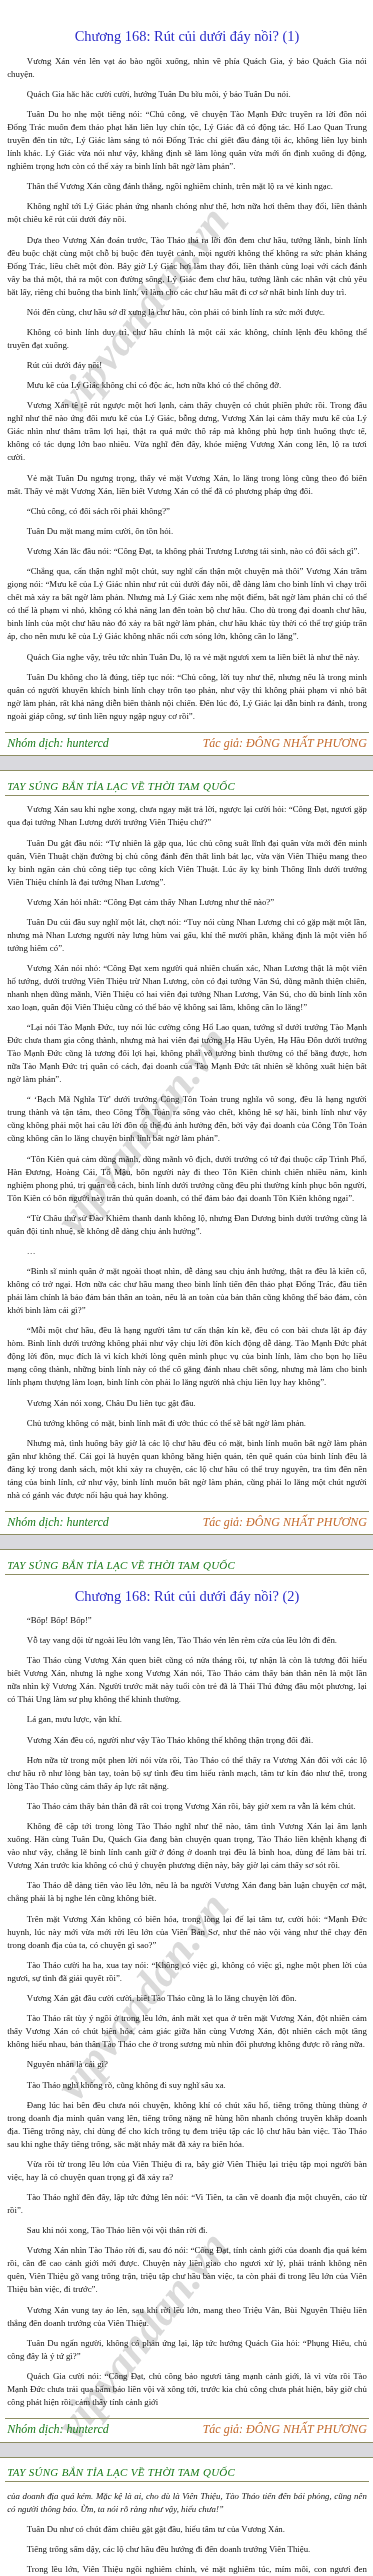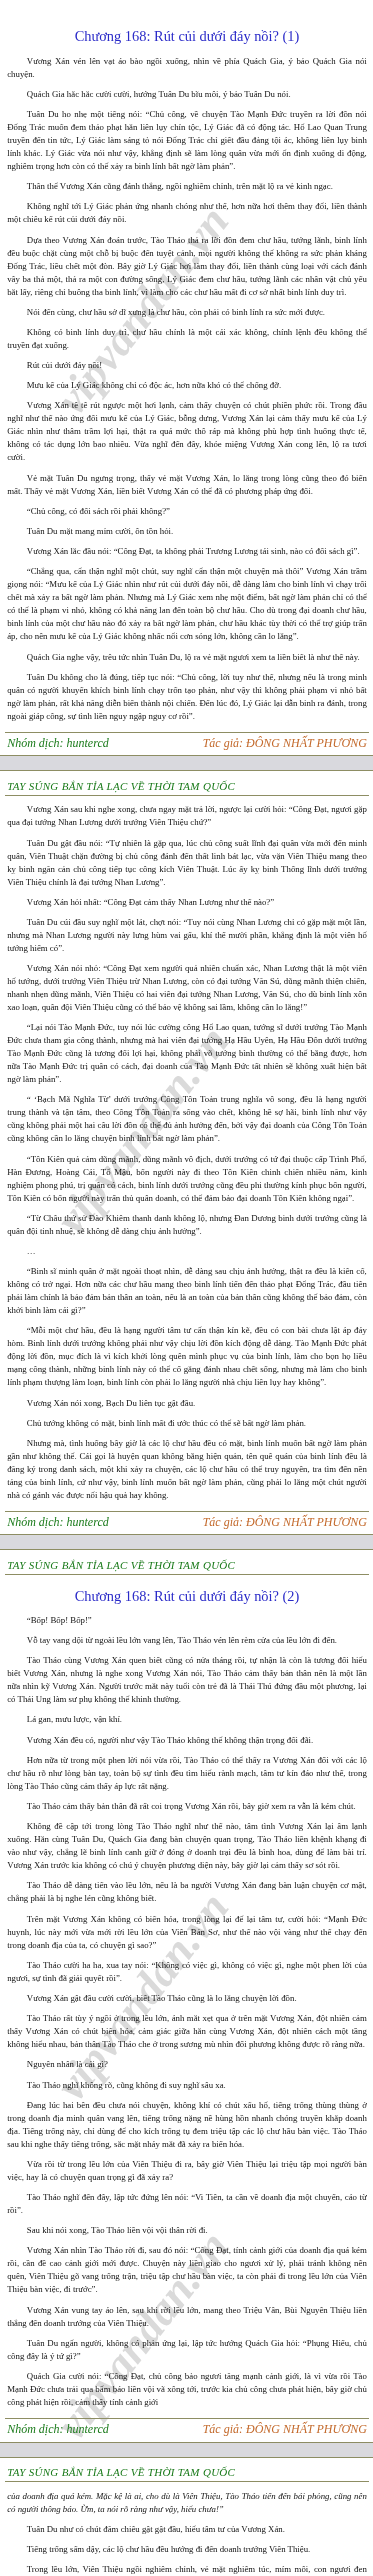--- a/index.html
+++ b/index.html
@@ -105,21 +105,21 @@
         <p>Vương Xán hỏi nhất: “Công Đạt cảm thấy Nhan Lương như thế nào?”</p>
         <p>Tuân Du cúi đầu suy nghĩ một lát, chợt nói: “Tuy nói cùng Nhan Lương chỉ có gặp mặt một lần, nhưng mà Nhan Lương người này lưng hùm vai gấu, khí thế mười phần, khẳng định là một viên hổ tướng hiếm có”.</p>
         <p>Vương Xán nói nhỏ: “Công Đạt xem người quả nhiên chuẩn xác, Nhan Lương thật là một viên hổ tướng, dưới trướng Viên Thiệu trừ Nhan Lương, còn có đại tướng Văn Sú, dũng mãnh thiện chiến, nhanh nhẹn dũng mãnh, Viên Thiệu có hai viên đại tướng Nhan Lương, Văn Sú, cho dù binh lính xôn xao loạn, quân đội Viên Thiệu cũng có thể bảo vệ không sai lầm, không cần lo lắng!”</p>
         <p>“Lại nói Tào Mạnh Đức, tuy nói lúc cường công Hổ Lao quan, tướng sĩ dưới trướng Tào Mạnh Đức chưa tham gia công thành, nhưng mà hai viên đại tướng Hạ Hầu Uyên, Hạ Hầu Đôn dưới trướng Tào Mạnh Đức cũng là tương đối lợi hại, không phải võ tướng bình thường có thể bằng được, hơn nữa Tào Mạnh Đức trị quân có cách, đại doanh của Tào Mạnh Đức tất nhiên sẽ không xuất hiện bất ngờ làm phản”.</p>
         <p>“ ‘Bạch Mã Nghĩa Từ’ dưới trướng Công Tôn Toản trung nghĩa vô song, đều là hạng người trung thành và tận tâm, theo Công Tôn Toản ra sống vào chết, không hề sợ hãi, binh lính như vậy cũng không phải một hai câu lời đồn có thể đủ ảnh hưởng đến, bởi vậy đại doanh của Công Tôn Toản cũng không cần lo lắng chuyện binh lính bất ngờ làm phản”.</p>
         <p>“Tôn Kiên quả cảm dũng mãnh, dũng mãnh vô địch, dưới trướng có tứ đại thuộc cấp Trình Phổ, Hàn Đương, Hoàng Cái, Tổ Mậu, bốn người này đi theo Tôn Kiên chinh chiến nhiều năm, kinh nghiệm phong phú, trị quân có cách, binh lính dưới trướng cũng đều phi thường kính phục bốn người, Tôn Kiên có bốn người này trấn thủ quân doanh, có thể đảm bảo đại doanh Tôn Kiên không ngại”.</p>
         <p>“Từ Châu thứ sử Đào Khiêm thanh danh không lộ, nhưng Đan Dương binh dưới trướng cũng là quân đội tinh nhuệ, sẽ không dễ dàng chịu ảnh hưởng”.</p>
         <p>…</p>
         <p>“Binh sĩ minh quân ở mặt ngoài thoạt nhìn, dễ dàng sau chịu ảnh hưởng, thật ra đều là kiên cố, không có trở ngại. Hơn nữa các chư hầu mang theo binh lính tiến đến thảo phạt Đổng Trác, đầu tiên phải làm chính là bảo đảm bản thân an toàn, nếu là an toàn của bản thân cũng không thể bảo đảm, còn khởi binh làm cái gì?”</p>
         <p>“Mỗi một chư hầu, đều là hạng người tâm tư cẩn thận kín kẽ, đều có con bài chưa lật áp đáy hòm. Binh lính dưới trướng không phải như vậy chịu lời đồn kích động dễ dàng. Tào Mạnh Đức phát động lời đồn, mục đích là vì kích khởi lòng quên mình phục vụ của binh lính, làm cho bọn họ liều mạng công thành, những binh lính này có thể cố gắng đánh nhau chết sống, nhưng mà làm cho binh lính phạm thượng làm loạn, binh lính còn phải lo lắng người nhà chịu liên lụy hay không”.</p>
-        <p>Vương Xán nói xong, Bạch Du liên tục gật đầu.</p>
+        <p>Vương Xán nói xong, Châu Du liên tục gật đầu.</p>
         <p>Chủ tướng không có mặt, binh lính mất đi ước thúc có thể sẽ bất ngờ làm phản.</p>
         <p>Nhưng mà, tình huống bây giờ là các lộ chư hầu đều có mặt, binh lính muốn bất ngờ làm phản gần như không thể. Cái gọi là huyện quan không bằng hiện quản, tên quê quán của binh lính đều là đăng ký trong danh sách, một khi xảy ra chuyện, các lộ chư hầu có thể truy nguyên, tra tìm đến nền tảng của binh lính, cứ như vậy, binh lính muốn bất ngờ làm phản, cũng phải lo lắng một chút người nhà có gánh vác được nổi hậu quả hay không.</p>
       </div>
     <div class="page-footer">
       <hr class="footer-rule">
       <div class="footer-row">
         <span class="translator">Nhóm dịch: huntercd</span>
         <span class="author">Tác giả: ĐÔNG NHẤT PHƯƠNG</span>
       </div>
     </div>

